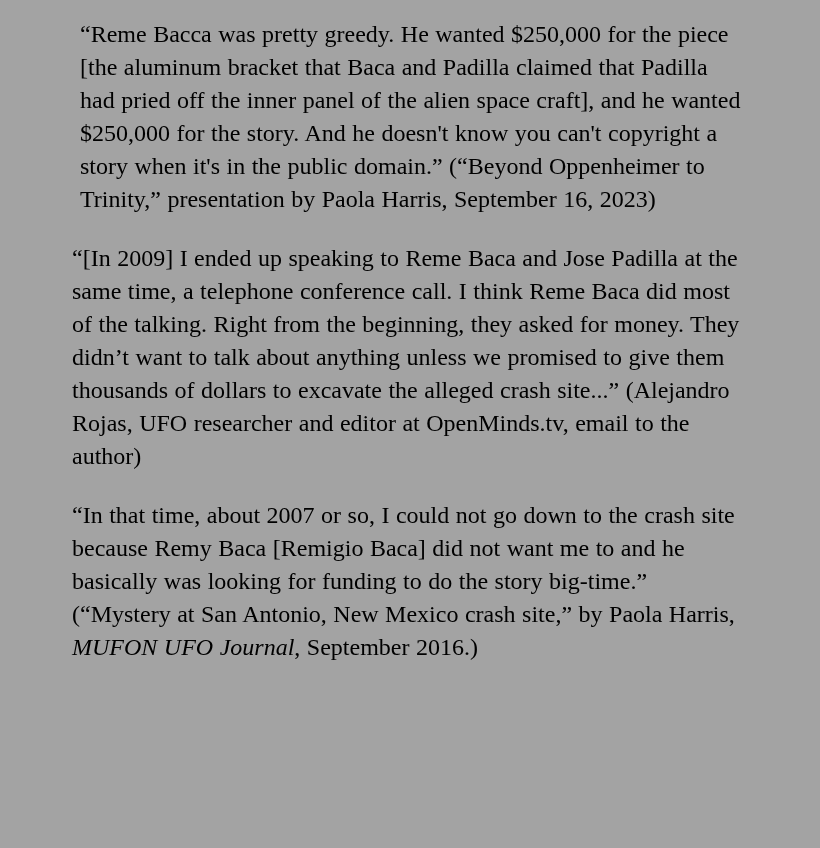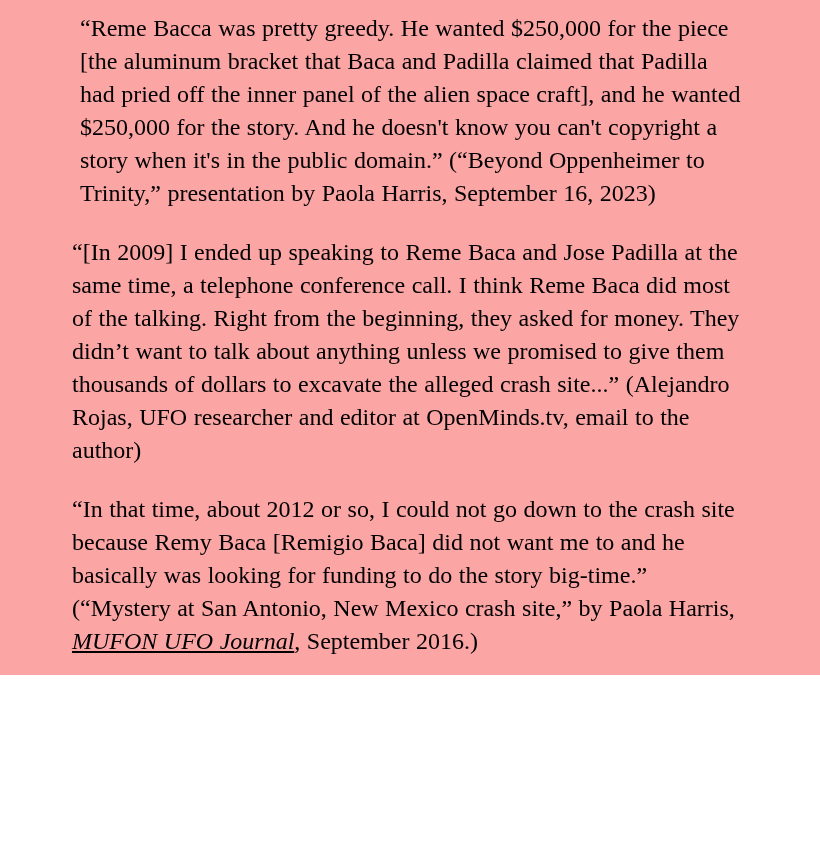--- a/index.html
+++ b/index.html
@@ -10,41 +10,40 @@
   body {
     width: 820px;
     height: 848px;
     overflow: hidden;
     font-family: "Liberation Serif", "DejaVu Serif", serif;
     color: #000000;
   }
   .page {
     box-sizing: border-box;
     width: 820px;
-    height: 675px;
-    padding: 12px 78px 0 72px;
-    background: #fca5a5;
+    height: 848px;
+    padding: 18px 78px 0 72px;
+    background: #a3a3a3;
   }
   .para {
     font-size: 24px;
     line-height: 33px;
     margin: 0 0 26px 0;
     text-align: left;
     word-spacing: 0.5px;
   }
   .para.indent {
     padding-left: 8px;
   }
   .para em {
     font-style: italic;
-    text-decoration: underline;
   }
 </style>
 </head>
 <body>
 
 <div class="page">
   <p class="para indent">“Reme Bacca was pretty greedy. He wanted $250,000 for the piece [the aluminum bracket that Baca and Padilla claimed that Padilla had pried off the inner panel of the alien space craft], and he wanted $250,000 for the story. And he doesn't know you can't copyright a story when it's in the public domain.” (“Beyond Oppenheimer to Trinity,” presentation by Paola Harris, September 16, 2023)</p>
 
   <p class="para">“[In 2009] I ended up speaking to Reme Baca and Jose Padilla at the same time, a telephone conference call. I think Reme Baca did most of the talking. Right from the beginning, they asked for money. They didn’t want to talk about anything unless we promised to give them thousands of dollars to excavate the alleged crash site...” (Alejandro Rojas, UFO researcher and editor at OpenMinds.tv, email to the author)</p>
 
-  <p class="para"><span>“In that time, about 2012 or so, I could not go down to the crash site because Remy Baca [Remigio Baca] did not want me to and he basically was looking for funding to do the story big-time.” (“Mystery at San Antonio, New Mexico crash site,” by Paola Harris, </span><em>MUFON UFO Journal</em><span>, September 2016.)</span></p>
+  <p class="para"><span>“In that time, about 2007 or so, I could not go down to the crash site because Remy Baca [Remigio Baca] did not want me to and he basically was looking for funding to do the story big-time.” (“Mystery at San Antonio, New Mexico crash site,” by Paola Harris, </span><em>MUFON UFO Journal</em><span>, September 2016.)</span></p>
 </div>
 
 </body></html>

